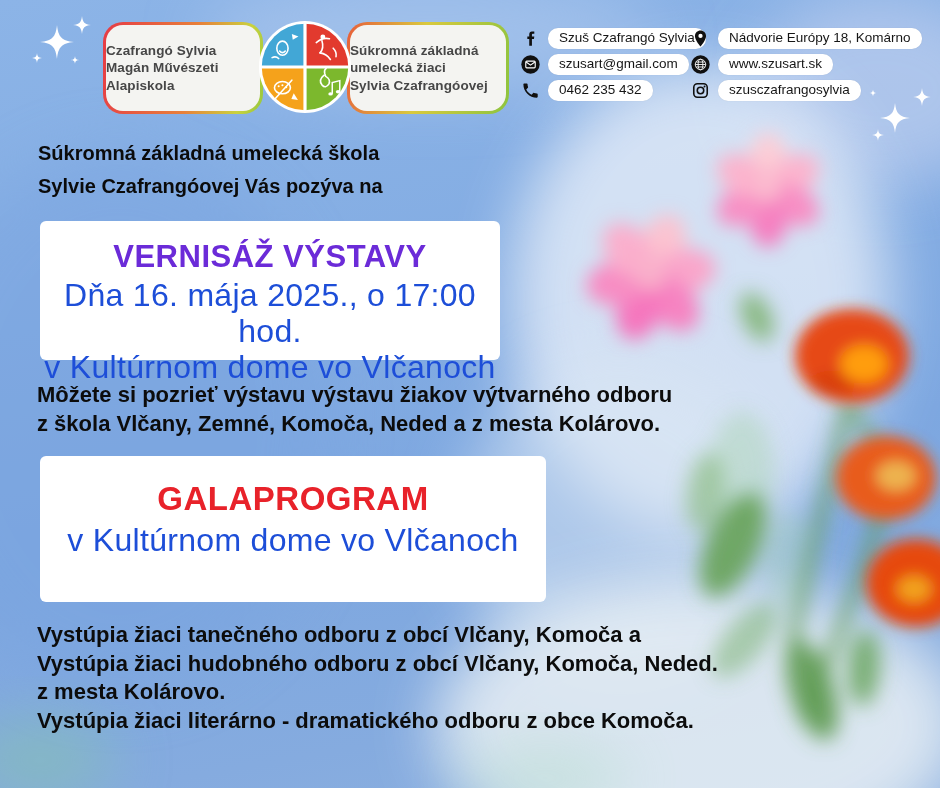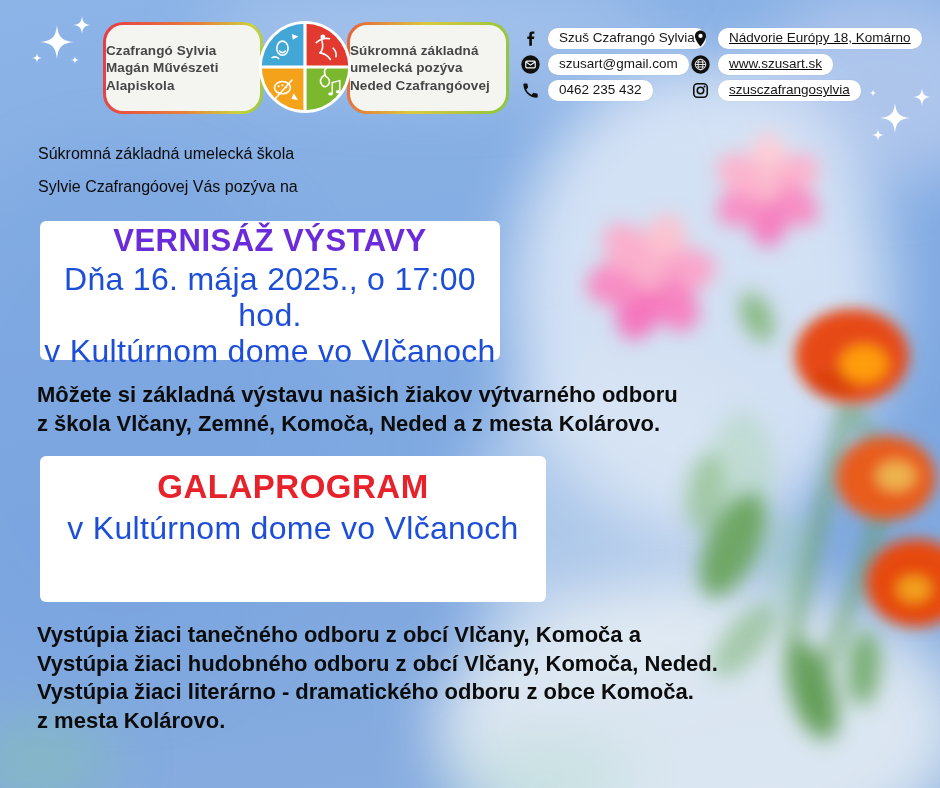--- a/index.html
+++ b/index.html
@@ -18,36 +18,36 @@
   .badge-right{left:347px;top:22px;width:162px;height:92px;
     background:linear-gradient(100deg,#e85f3a 0%,#d9c93e 45%,#8dc43f 100%);}
   .badge-inner{width:100%;height:100%;background:#f4f4f1;border-radius:17px;
     display:flex;flex-direction:column;align-items:flex-start;justify-content:center;box-sizing:border-box;}
   .badge-line{font-size:13.5px;font-weight:bold;color:#474747;line-height:17.5px;letter-spacing:.1px;white-space:nowrap;}
   .logo-wheel{left:258px;top:20px;width:94px;height:94px;z-index:3;}
 
   
   .contact-col{position:absolute;top:28px;display:flex;flex-direction:column;gap:5px;z-index:2;}
   .col1{left:520px;}
-  .col2{left:690px;text-decoration:underline;}
+  .col2{left:690px;}
   .contact-row{display:flex;align-items:center;gap:7px;height:21px;}
   .cicon{width:21px;height:21px;flex:0 0 21px;display:flex;align-items:center;justify-content:center;}
   .pill{background:#fff;border-radius:10px;padding:1px 11px 2px;font-size:13.5px;color:#161616;
     line-height:18px;white-space:nowrap;box-shadow:0 0 1px rgba(0,0,0,.15);}
 
   
-  .intro{left:38px;top:137px;font-size:16px;font-weight:normal;color:#0b0b0b;line-height:33px;z-index:2;}
+  .intro{left:38px;top:137px;font-size:20px;font-weight:bold;color:#0b0b0b;line-height:33px;z-index:2;}
   .para{font-weight:bold;color:#0c0c0c;z-index:2;}
   .para1{left:37px;top:380px;font-size:22px;line-height:29px;}
   .para2{left:37px;top:621px;font-size:22px;line-height:28.5px;}
 
   .event-box{position:absolute;background:#fff;border-radius:6px;text-align:center;z-index:2;
     display:flex;flex-direction:column;align-items:center;box-sizing:border-box;}
-  .box1{left:40px;top:221px;width:460px;height:139px;padding-top:0;}
-  .box2{left:40px;top:456px;width:506px;height:146px;padding-top:9px;}
+  .box1{left:40px;top:221px;width:460px;height:139px;padding-top:16px;}
+  .box2{left:40px;top:456px;width:506px;height:146px;padding-top:21px;}
   .event-title{font-weight:bold;letter-spacing:.5px;}
   .box1 .event-title{font-size:31px;line-height:40px;color:#6b2bd8;}
   .box2 .event-title{font-size:33px;line-height:44px;color:#e8222a;}
   .event-line{font-size:32px;color:#1d4ed8;line-height:36px;letter-spacing:.3px;}
   .box2 .event-line{line-height:38px;}
 </style>
 </head>
 <body>
 
 <div class="poster">
@@ -208,22 +208,22 @@
       <path d="M20,9 q-6,5 -2,10 q4,4.5 7.5,-1 q2,-5 -3.5,-8 l-1,-3 q-1,-3.5 1.5,-5.5"></path>
       <path d="M29,28 V16.5 L37,14.5 V26" stroke-width="1.6"></path>
       <ellipse cx="27.2" cy="28.6" rx="2.4" ry="1.8" fill="#fff" stroke="none"></ellipse>
       <ellipse cx="35.2" cy="26.4" rx="2.4" ry="1.8" fill="#fff" stroke="none"></ellipse>
     </g>
   </svg>
 
   <div class="badge badge-right">
     <div class="badge-inner">
       <div class="badge-line">Súkromná základná</div>
-      <div class="badge-line">umelecká pozýva</div>
-      <div class="badge-line">Neded Czafrangóovej</div>
+      <div class="badge-line">umelecká žiaci</div>
+      <div class="badge-line">Sylvia Czafrangóovej</div>
     </div>
   </div>
 
   <div class="contact-col col1">
     <div class="contact-row">
       <span class="cicon">
         <svg width="19" height="19" viewBox="0 0 24 24">
             <path fill="#101010" d="M13.8 3h3v3.1h-2.1c-.6 0-.9.3-.9 1V9.4h3l-.45 3.1H13.8V21h-3.4v-8.5H8V9.4h2.4V6.9C10.4 4.4 11.6 3 13.8 3z"></path>
           </svg>
       </span>
@@ -288,29 +288,29 @@
     <div>Sylvie Czafrangóovej Vás pozýva na</div>
   </div>
 
   <div class="event-box box1">
     <div class="event-title">VERNISÁŽ VÝSTAVY</div>
     <div class="event-line">Dňa 16. mája 2025., o 17:00 hod.</div>
     <div class="event-line">v Kultúrnom dome vo Vlčanoch</div>
   </div>
 
   <div class="abs para para1">
-    <div>Môžete si základná výstavu našich žiakov výtvarného odboru</div>
+    <div>Môžete si pozrieť výstavu výstavu žiakov výtvarného odboru</div>
     <div>z škola Vlčany, Zemné, Komoča, Neded a z mesta Kolárovo.</div>
   </div>
 
   <div class="event-box box2">
     <div class="event-title">GALAPROGRAM</div>
     <div class="event-line">v Kultúrnom dome vo Vlčanoch</div>
   </div>
 
   <div class="abs para para2">
     <div>Vystúpia žiaci tanečného odboru z obcí Vlčany, Komoča a</div>
     <div>Vystúpia žiaci hudobného odboru z obcí Vlčany, Komoča, Neded.</div>
+    <div>z mesta Kolárovo.</div>
     <div>Vystúpia žiaci literárno - dramatického odboru z obce Komoča.</div>
-    <div>z mesta Kolárovo.</div>
   </div>
 
 </div>
 
 </body></html>

